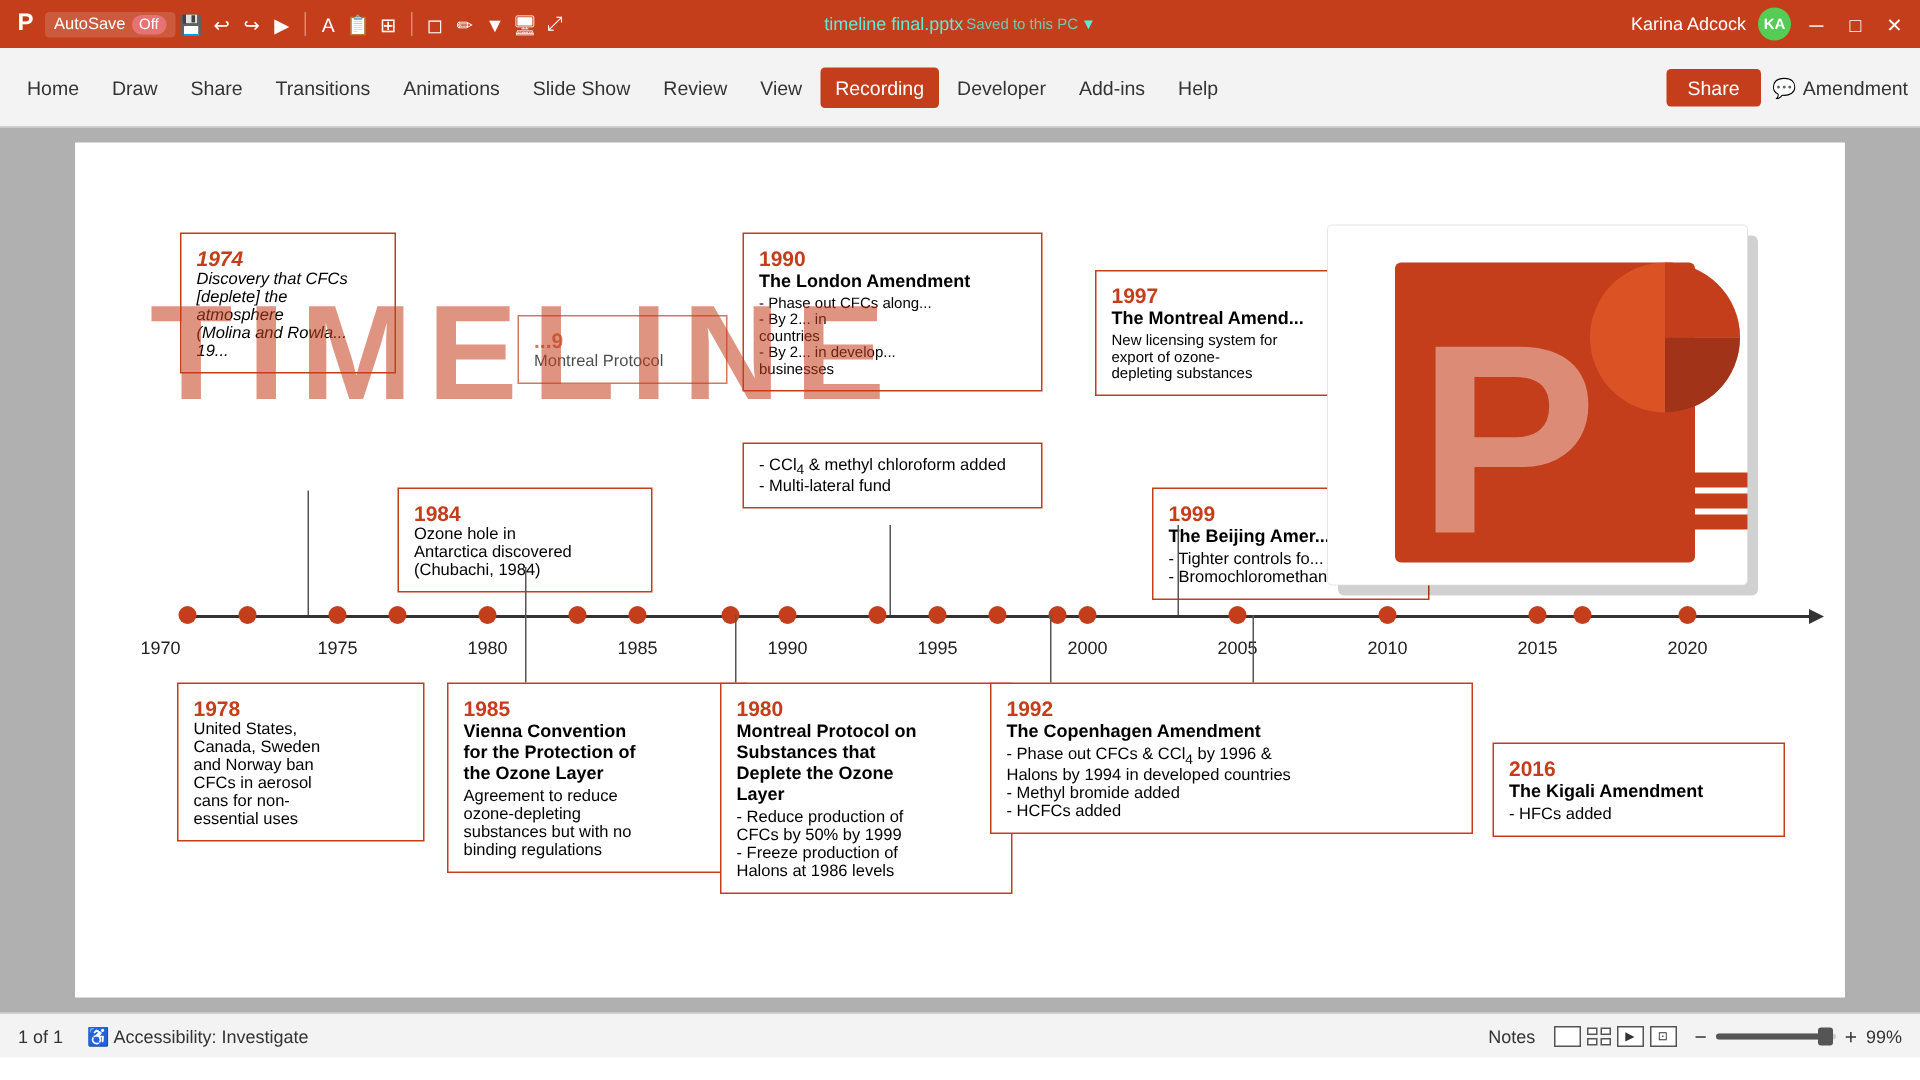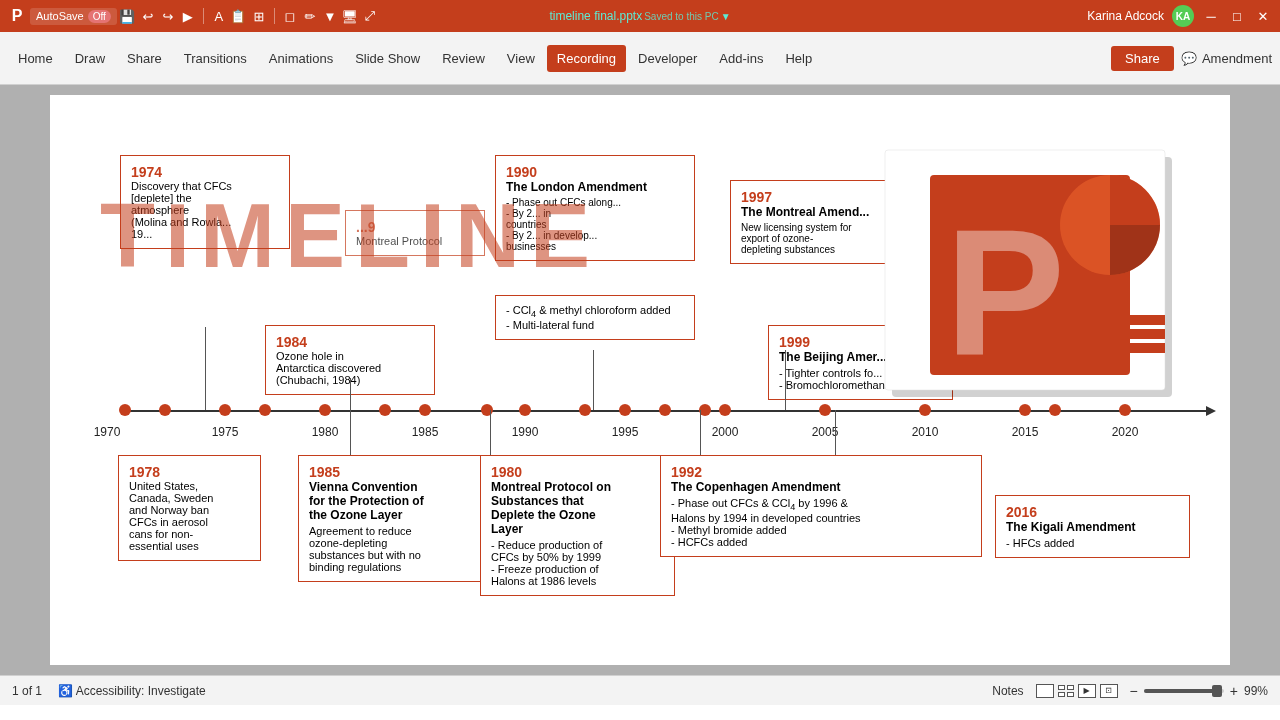--- a/index.html
+++ b/index.html
@@ -231,21 +231,21 @@
       <span>Amendment</span>
     </div>
   </div>
 </div>
 
 <div class="slide-area">
   <div class="slide-canvas">
 
     <div class="timeline-title-watermark">TIMELINE</div>
 
-    <div class="event-box" style="left:70px;top:60px;width:170px;">
+    <div class="event-box" style="left:70px;top:60px;width:144px;font-style:italic;">
       <div class="year">1974</div>
       <div style="font-size:11px;">Discovery that CFCs<br>[deplete] the<br>atmosphere<br>(Molina and Rowla...<br>19...</div>
     </div>
 
     <div class="event-box" style="left:295px;top:115px;width:140px;opacity:0.7;">
       <div class="year" style="color:#c43e1c;font-weight:bold;">...9</div>
       <div style="font-size:11px;">Montreal Protocol</div>
     </div>
 
     <div class="event-box" style="left:445px;top:60px;width:200px;">
@@ -301,21 +301,21 @@
 
     <div class="timeline-dot" style="left:115px;background:#c43e1c;"></div>
     <div class="timeline-dot" style="left:215px;"></div>
     <div class="timeline-dot" style="left:335px;"></div>
     <div class="timeline-dot" style="left:437px;"></div>
     <div class="timeline-dot" style="left:535px;"></div>
     <div class="timeline-dot" style="left:615px;"></div>
     <div class="timeline-dot" style="left:655px;"></div>
     <div class="timeline-dot" style="left:1005px;"></div>
 
-    <div class="event-box" style="left:68px;top:360px;width:143px;">
+    <div class="event-box" style="left:68px;top:360px;width:165px;">
       <div class="year">1978</div>
       <div style="font-size:11px;">United States,<br>Canada, Sweden<br>and Norway ban<br>CFCs in aerosol<br>cans for non-<br>essential uses</div>
     </div>
 
     <div class="event-box" style="left:215px;top:230px;width:170px;">
       <div class="year">1984</div>
       <div style="font-size:11px;">Ozone hole in<br>Antarctica discovered<br>(Chubachi, 1984)</div>
     </div>
 
     <div class="event-box" style="left:248px;top:360px;width:200px;">

